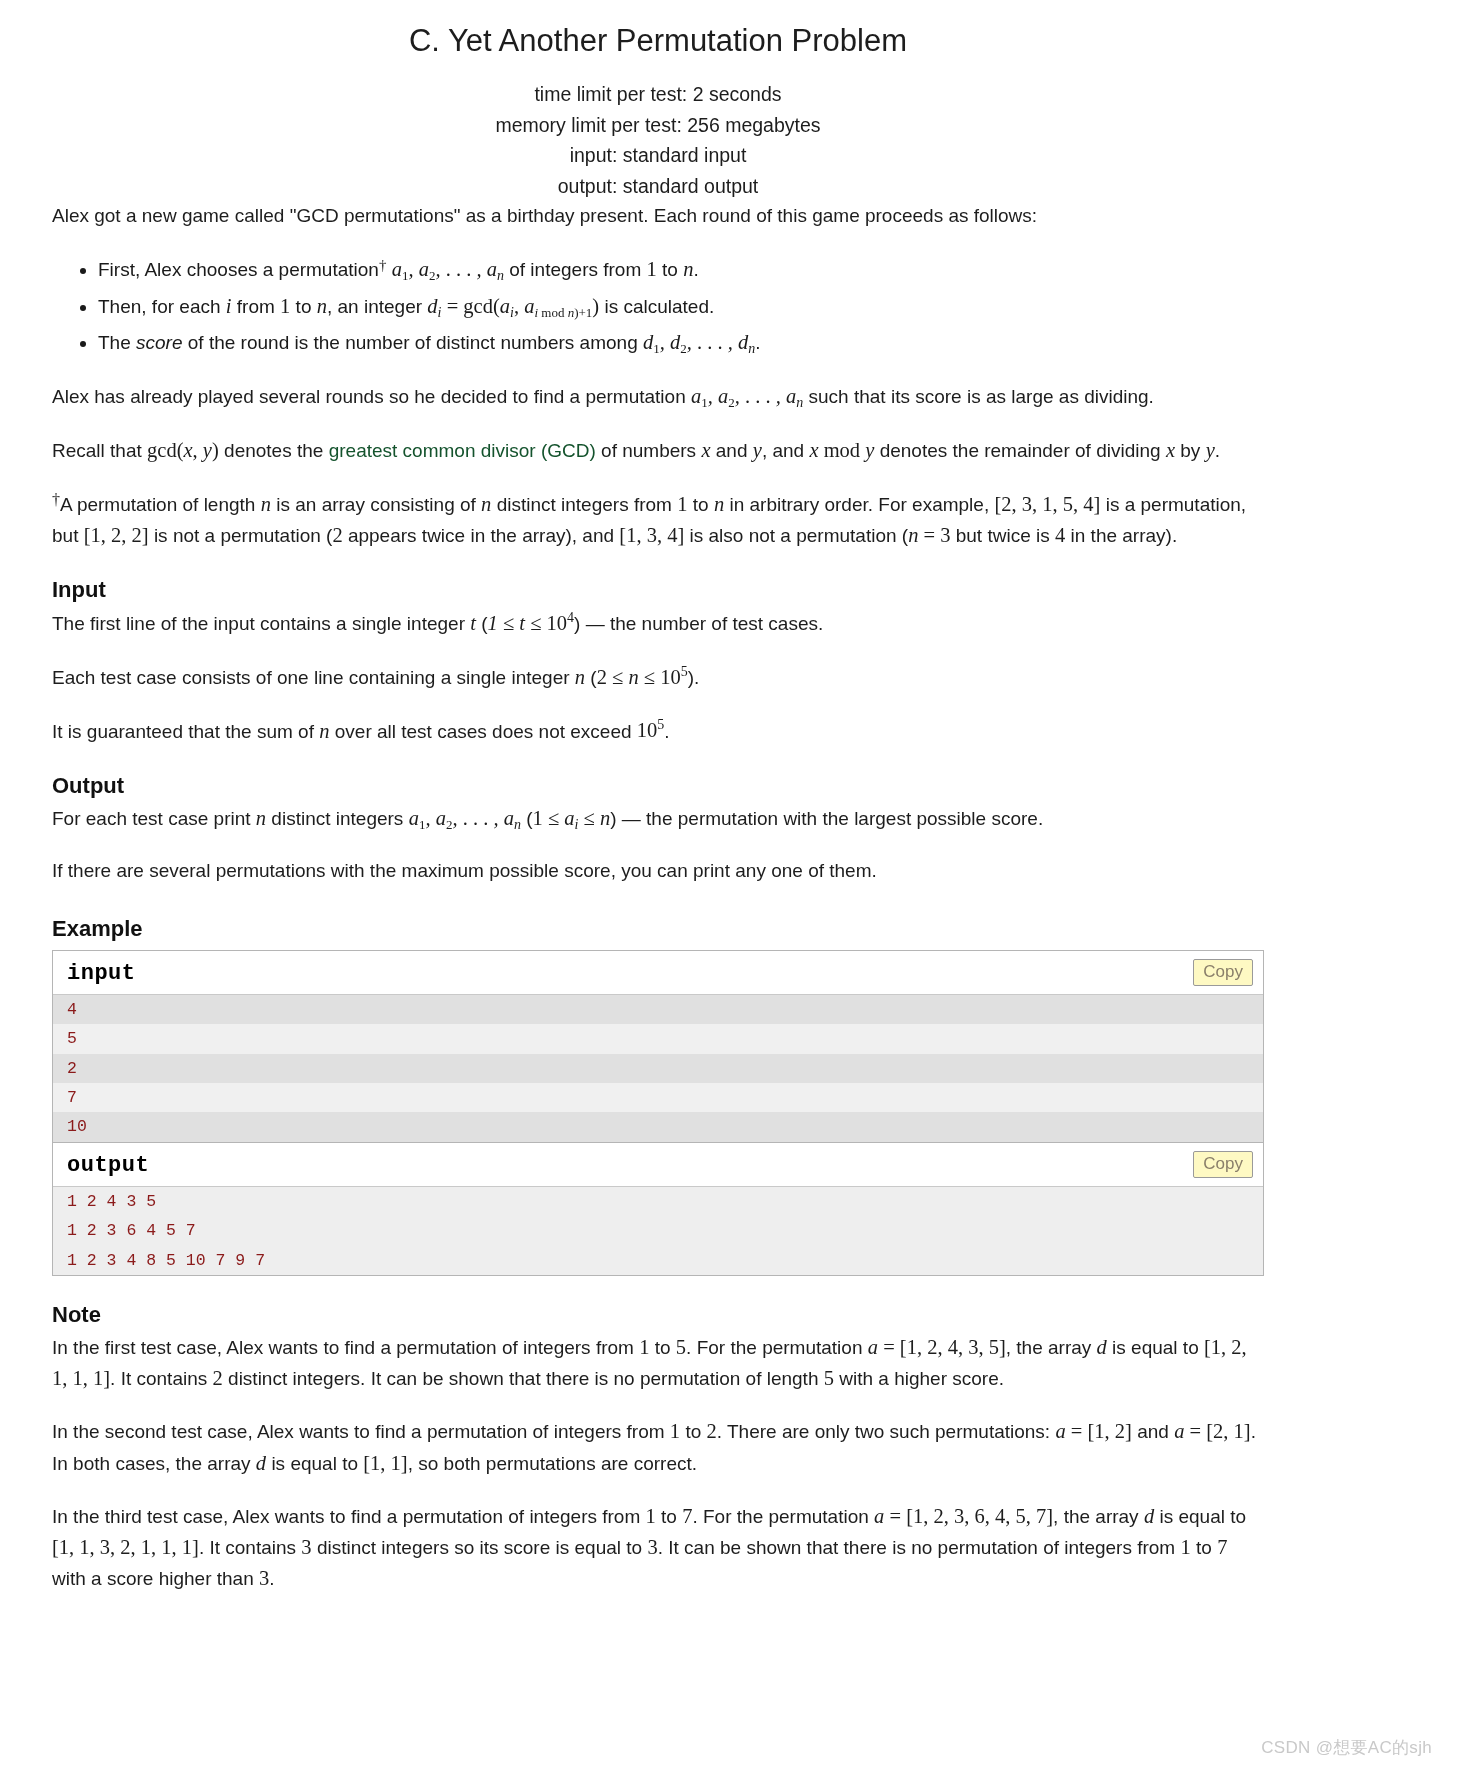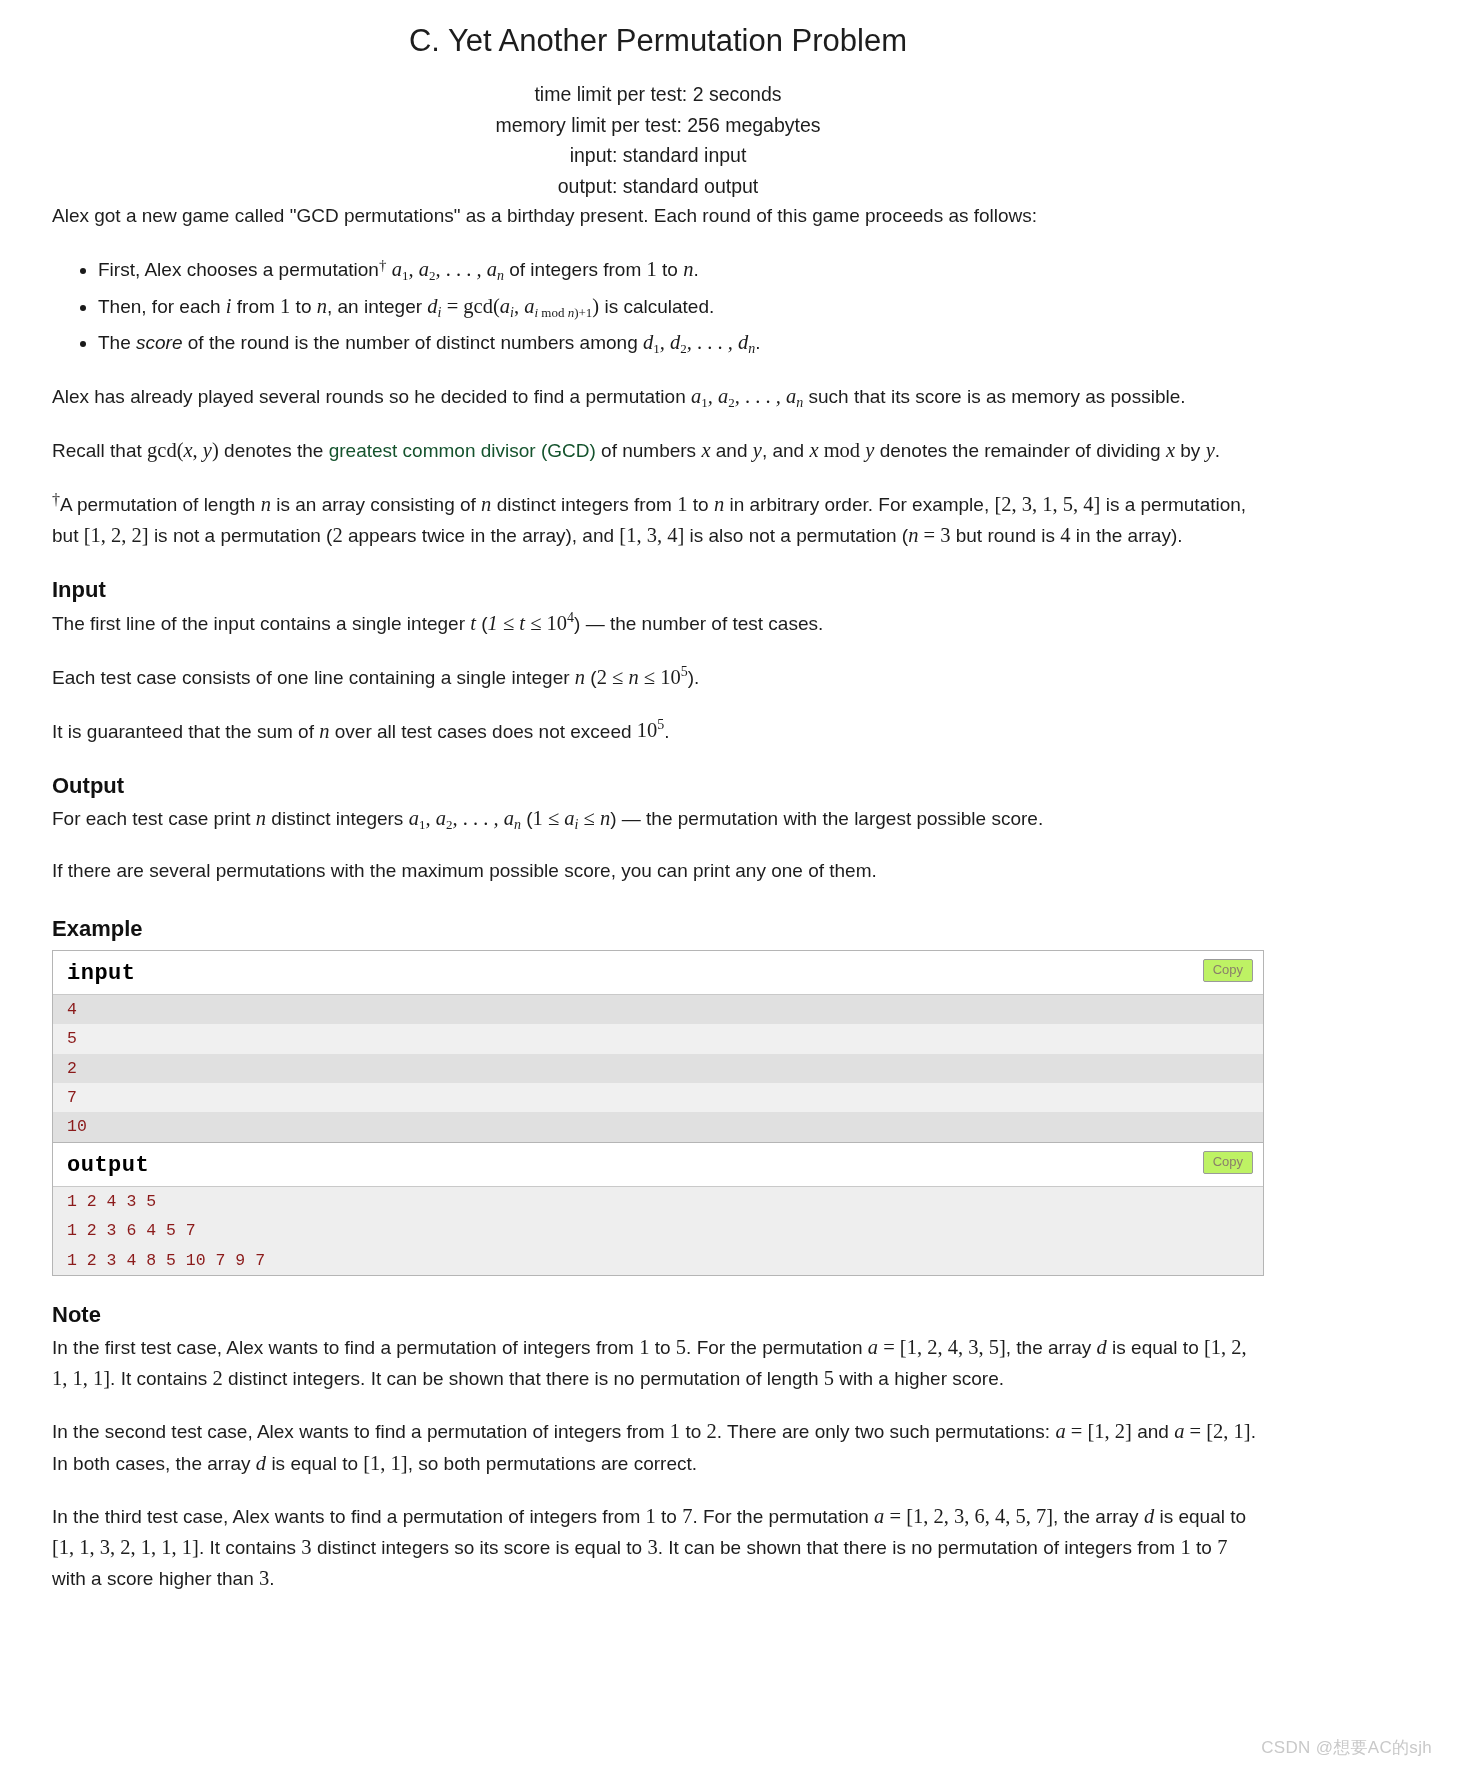--- a/index.html
+++ b/index.html
@@ -136,24 +136,24 @@
     font-size: 22px;
     font-weight: bold;
     letter-spacing: 0.5px;
     color: #000000;
   }
   .copy-btn {
     position: absolute;
     right: 10px;
     top: 8px;
     border: 1px solid #9a9a9a;
-    background: #bef264;
+    background: #fef9c3;
     color: #8a7f6a;
     font-family: "Liberation Sans", sans-serif;
-    font-size: 13px;
+    font-size: 17px;
     padding: 3px 9px 4px 9px;
     border-radius: 2px;
     line-height: 1.1;
   }
   .io-lines {
     font-family: "Liberation Mono", monospace;
     font-size: 16.5px;
     color: #8b1a1a;
     background: #eeeeee;
   }
@@ -216,21 +216,21 @@
       <span>The</span>
       <em class="sc">score</em>
       <span>of the round is the number of distinct numbers among</span>
       <span class="mth">d<sub class="msr">1</sub>, d<sub class="msr">2</sub>, <span class="mroman">. . .</span> , d<sub class="ms">n</sub></span><span>.</span>
     </li>
   </ul>
 
   <p class="para">
     <span>Alex has already played several rounds so he decided to find a permutation</span>
     <span class="mth">a<sub class="msr">1</sub>, a<sub class="msr">2</sub>, <span class="mroman">. . .</span> , a<sub class="ms">n</sub></span>
-    <span>such that its score is as memory as possible.</span>
+    <span>such that its score is as large as dividing.</span>
   </p>
 
   <p class="para">
     <span>Recall that</span>
     <span class="mroman">gcd(<span class="mth">x</span>, <span class="mth">y</span>)</span>
     <span>denotes the</span>
     <a href="#" class="link">greatest common divisor (GCD)</a>
     <span>of numbers</span>
     <span class="mth">x</span>
     <span>and</span>
@@ -252,21 +252,21 @@
     <span>to</span>
     <span class="mth">n</span>
     <span>in arbitrary order. For example,</span>
     <span class="mnum">[2, 3, 1, 5, 4]</span>
     <span>is a permutation, but</span>
     <span class="mnum">[1, 2, 2]</span>
     <span>is not a permutation (</span><span class="mnum">2</span>
     <span>appears twice in the array), and</span>
     <span class="mnum">[1, 3, 4]</span>
     <span>is also not a permutation (</span><span class="mth">n <span class="mroman">= 3</span></span>
-    <span>but round is</span>
+    <span>but twice is</span>
     <span class="mnum">4</span>
     <span>in the array).</span>
   </p>
 
   <h2 class="sec">Input</h2>
   <p class="para">
     <span>The first line of the input contains a single integer</span>
     <span class="mth">t</span>
     <span>(<span class="mnum"><span class="mth">1</span> ≤ <span class="mth">t</span> ≤ 10<sup class="mp">4</sup></span></span><span>) — the number of test cases.</span>
   </p>

